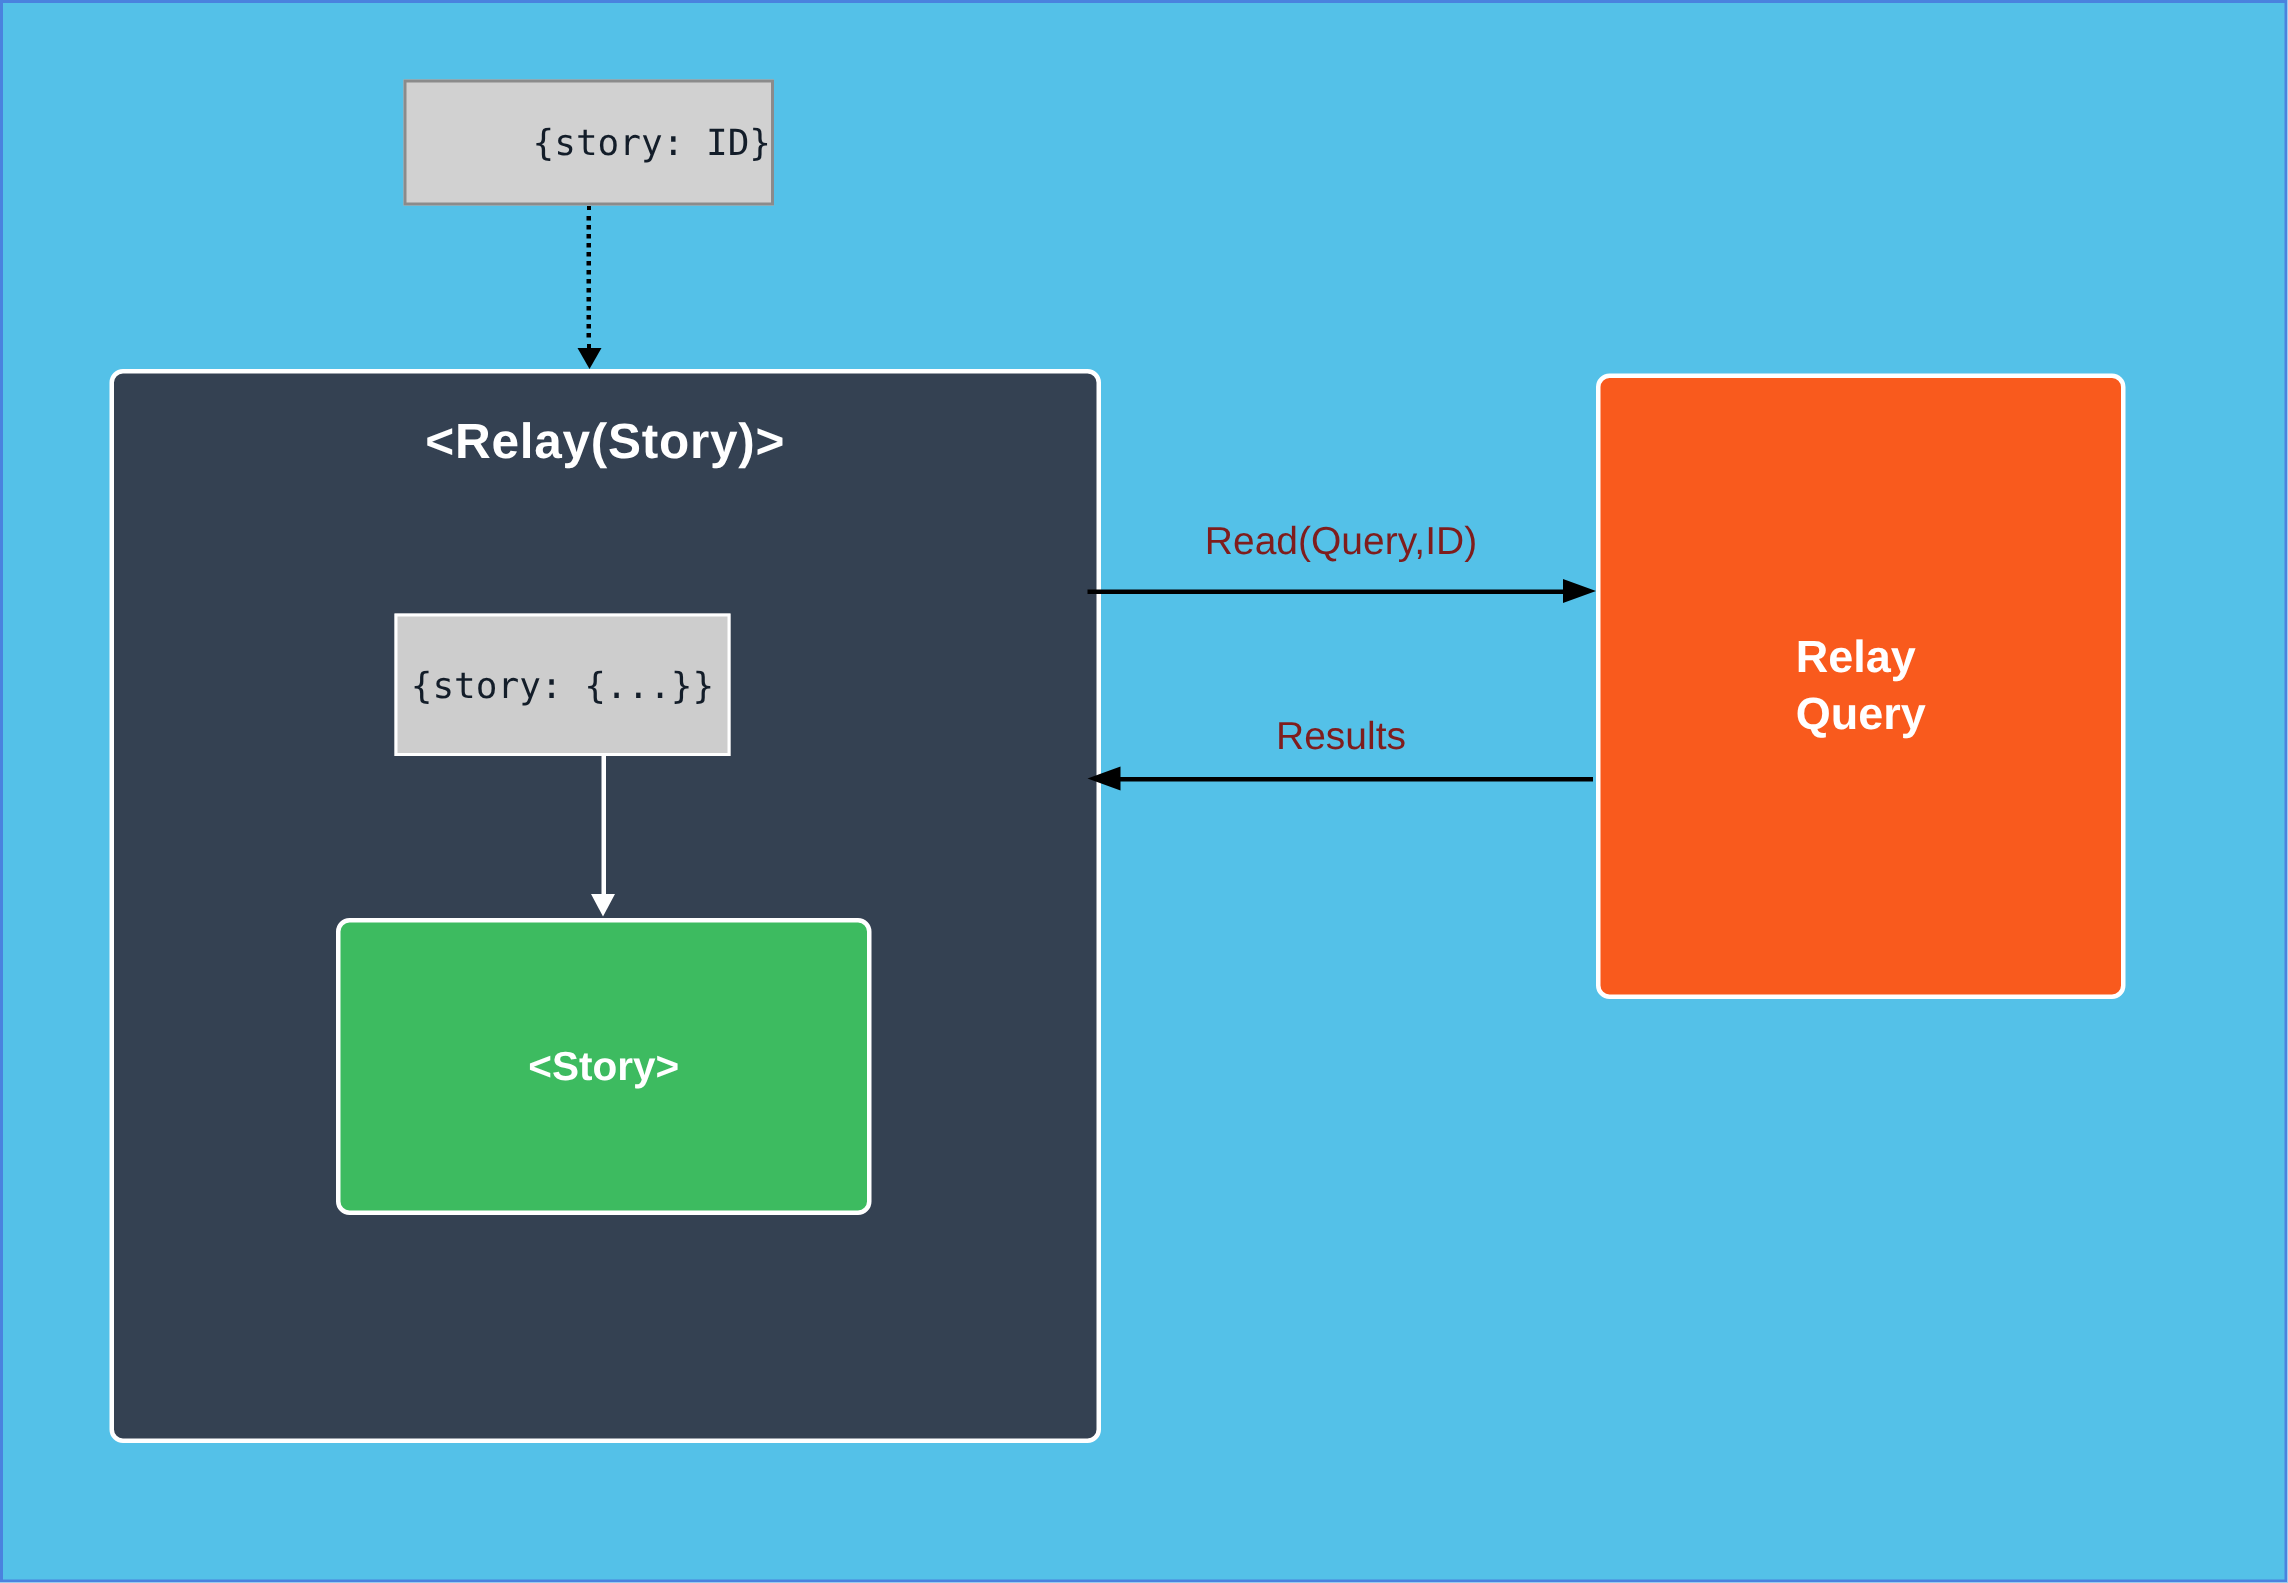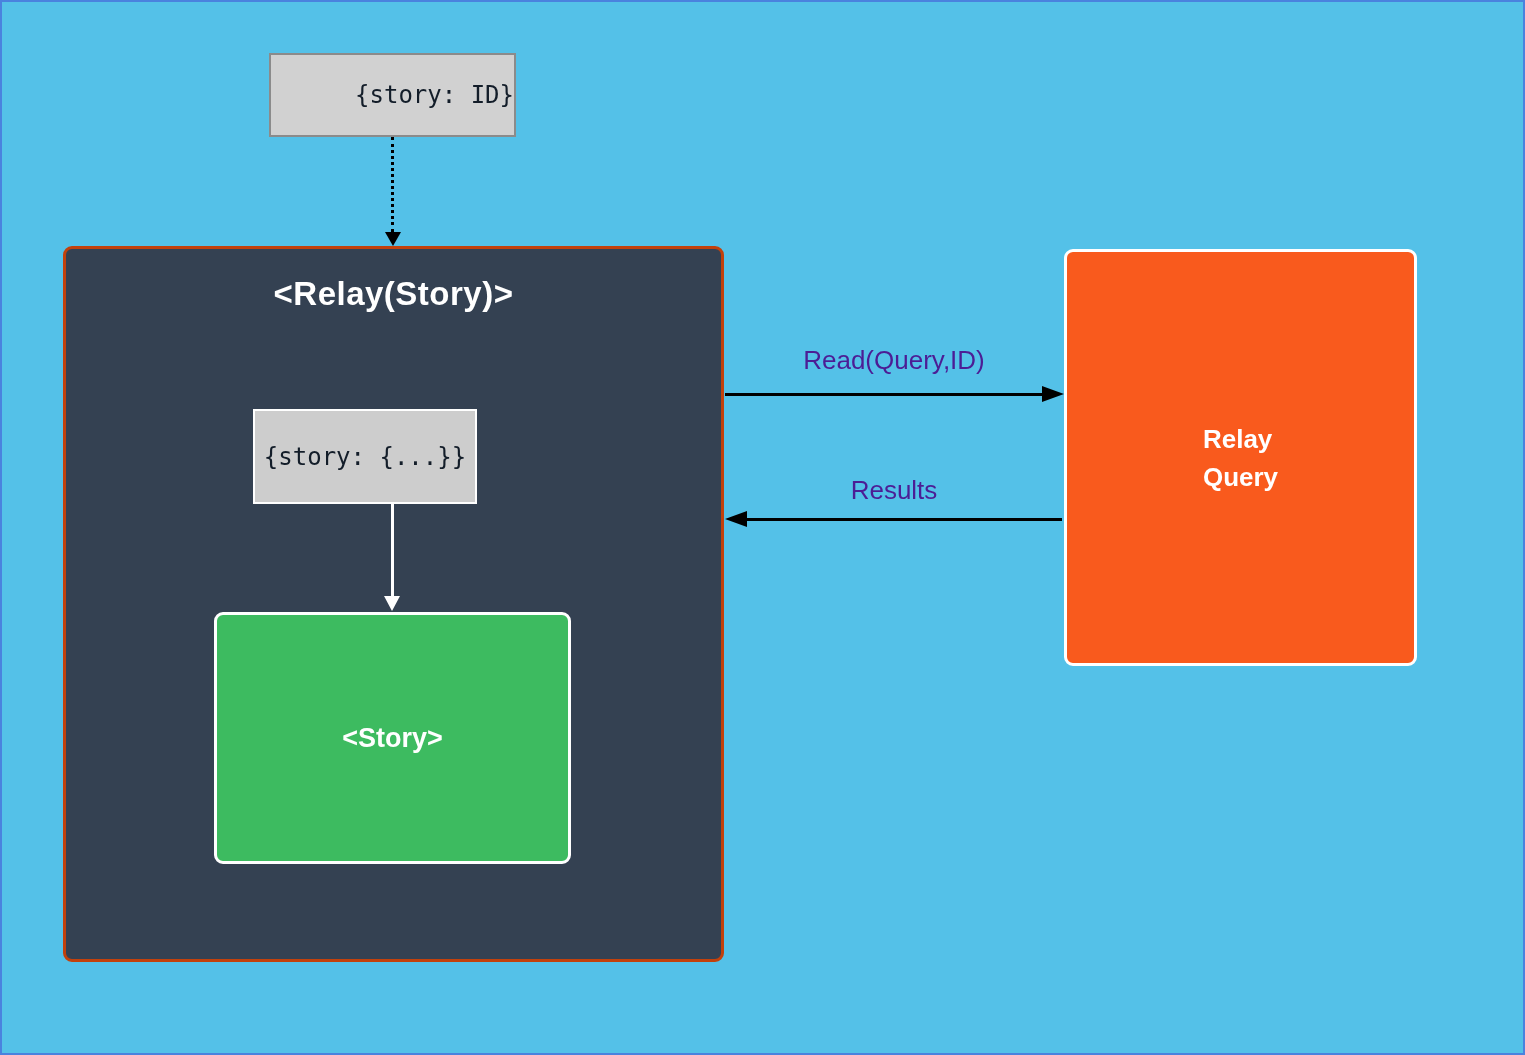--- a/index.html
+++ b/index.html
@@ -36,40 +36,40 @@
   .mono {
     font-family: "DejaVu Sans Mono", monospace;
     font-size: 24px;
     color: #131d29;
     white-space: pre;
   }
 
   
   .relay-box {
     position: absolute;
-    left: 61px; top: 244px; width: 661px; height: 716px;
+    left: 71px; top: 244px; width: 661px; height: 716px;
     background: #344152;
-    border: 3px solid #c2410c;
+    border: 3px solid #ffffff;
     border-radius: 9px;
     box-sizing: border-box;
   }
   .relay-title {
     margin-top: 26px;
     width: 100%;
     text-align: center;
     font-size: 33px;
     font-weight: bold;
     color: #ffffff;
     letter-spacing: 0.5px;
   }
 
   
   .story-box {
     position: absolute;
-    left: 148px; top: 363px; width: 357px; height: 252px;
+    left: 148px; top: 363px; width: 357px; height: 198px;
     background: #3dbb60;
     border: 3px solid #ffffff;
     border-radius: 9px;
     box-sizing: border-box;
     display: flex;
     align-items: center;
     justify-content: center;
   }
   .story-label {
     font-size: 27px;
@@ -84,21 +84,21 @@
     background: #f95a1d;
     border: 3px solid #ffffff;
     border-radius: 9px;
     box-sizing: border-box;
     display: flex;
     align-items: center;
     justify-content: center;
   }
   .store-label {
     text-align: left;
-    font-size: 26px;
+    font-size: 30px;
     font-weight: bold;
     color: #ffffff;
     line-height: 38px;
   }
 
   
   .vline {
     position: absolute;
     width: 0;
   }
@@ -143,21 +143,21 @@
     border-bottom: 8px solid transparent;
     border-right: 22px solid #000000;
   }
 
   
   .edge-label {
     position: absolute;
     left: 722px; width: 340px;
     text-align: center;
     font-size: 26px;
-    color: #4c1d95;
+    color: #7f1d1d;
   }
   .edge-label.read { top: 343px; }
   .edge-label.results { top: 473px; }
 </style>
 </head>
 <body>
 
 <div class="canvas">
 
   <div class="props-box top">

